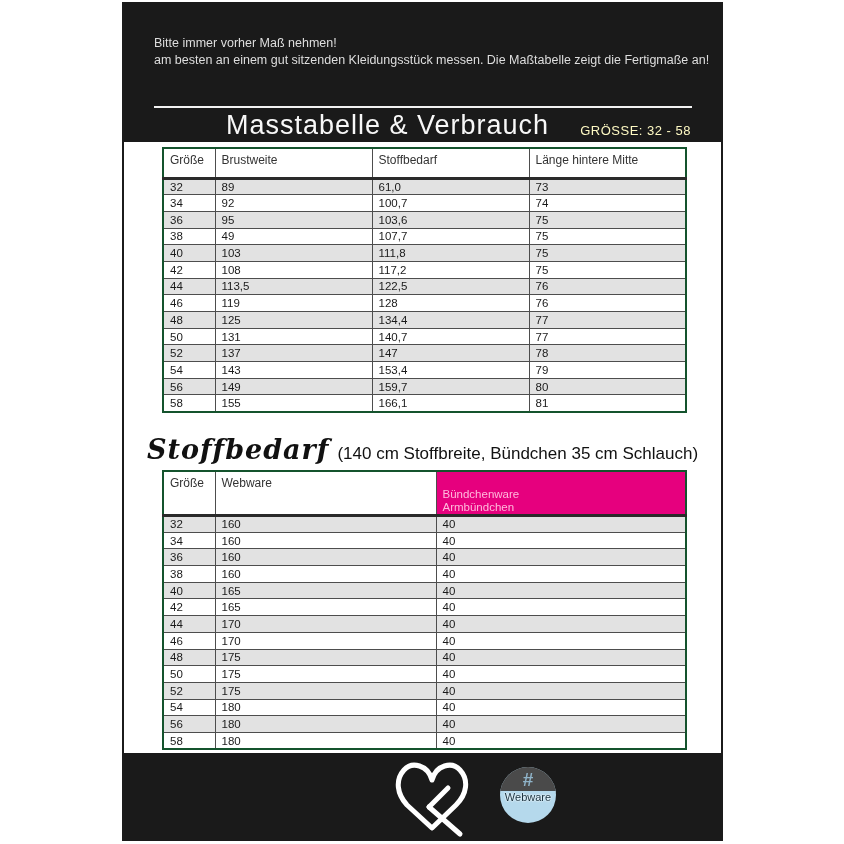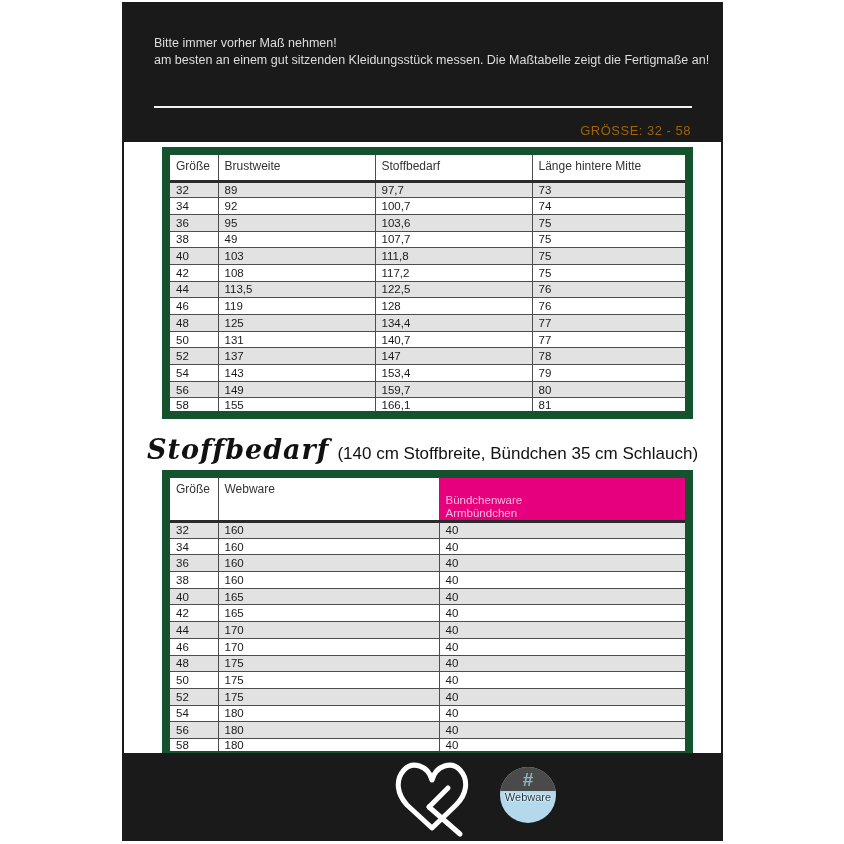--- a/index.html
+++ b/index.html
@@ -7,29 +7,29 @@
           font-family:"Liberation Sans",sans-serif;}
   .page{position:absolute;left:122px;top:2px;width:601px;height:839px;
         border-left:2px solid #1b1b1b;border-right:2px solid #1b1b1b;box-sizing:border-box;background:#fff;}
 
   
   .header-band{position:absolute;left:0;top:0;width:100%;height:140px;background:#1a1a1a;}
   .intro{position:absolute;left:30px;top:33px;color:#dedede;font-size:12.5px;line-height:17px;white-space:nowrap;}
   .header-divider{position:absolute;left:30px;top:104px;width:538px;height:2px;background:#f2f2f2;}
   .page-title{position:absolute;left:0;top:108px;width:100%;text-align:center;padding-right:70px;box-sizing:border-box;
               color:#f7f7f7;font-size:27px;letter-spacing:1px;font-weight:400;}
-  .size-range{position:absolute;right:30px;top:121px;color:#a16207;font-size:13px;letter-spacing:0.5px;}
+  .size-range{position:absolute;right:30px;top:121px;color:#fef9c3;font-size:13px;letter-spacing:0.5px;}
 
   
   table.tbl{position:absolute;left:38px;border-collapse:collapse;table-layout:fixed;width:523px;
             font-size:11.5px;color:#1a1a1a;}
   .tbl th,.tbl td{border:1px solid #4d4d4d;padding:0 0 0 6px;text-align:left;overflow:hidden;white-space:nowrap;}
   .tbl th{font-weight:400;color:#333;font-size:12px;vertical-align:top;padding-top:4px;
           border-bottom:3px solid #2a2a2a;background:#fff;}
-  .tbl{border:8px solid #14532d;}
+  .tbl{border:2px solid #14532d;}
   .tbl tbody tr{height:16.7px;}
   .tbl tbody tr:nth-child(odd){background:#e2e2e2;}
   .tbl1{top:145px;}
   .tbl1 thead tr{height:30px;}
   .tbl2{top:468px;}
   .tbl2 thead tr{height:34px;}
   th.pink{background:#e6007e;color:#ffb9dc;line-height:13px;padding-top:16px;}
   th.pink div{font-size:11.5px;}
 
   
@@ -57,20 +57,21 @@
     <div class="header-band">
       <div class="intro">
 
           <div class="intro-line">Bitte immer vorher Maß nehmen!</div>
 
 
           <div class="intro-line">am besten an einem gut sitzenden Kleidungsstück messen. Die Maßtabelle zeigt die Fertigmaße an!</div>
 
         </div>
       <div class="header-divider"></div>
+      <div class="page-title">Masstabelle &amp; Verbrauch</div>
       <div class="size-range">GRÖSSE: 32 - 58</div>
     </div>
 
     <table class="tbl tbl1">
       <colgroup>
           <col style="width:52px">
           <col style="width:157px">
           <col style="width:157px">
           <col style="width:157px">
         </colgroup>
@@ -80,21 +81,21 @@
           <th>Brustweite</th>
           <th>Stoffbedarf</th>
           <th>Länge hintere Mitte</th>
         </tr>
       </thead>
       <tbody>
 
           <tr>
             <td>32</td>
             <td>89</td>
-            <td>97,7</td>
+            <td>61,0</td>
             <td>73</td>
           </tr>
 
           <tr>
             <td>34</td>
             <td>92</td>
             <td>100,7</td>
             <td>74</td>
           </tr>
 

